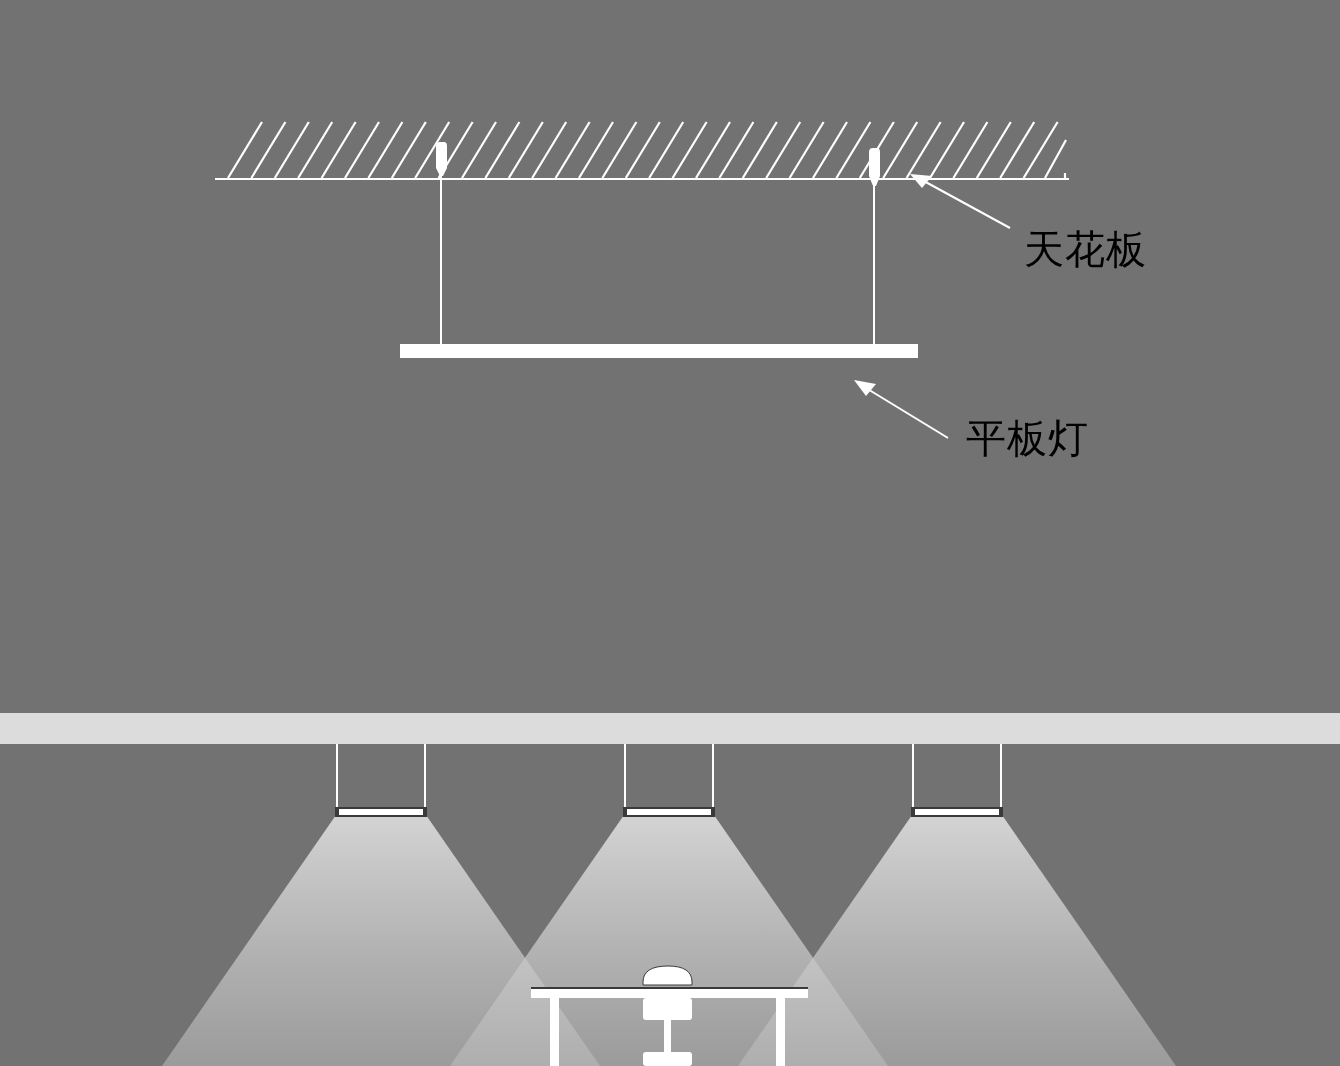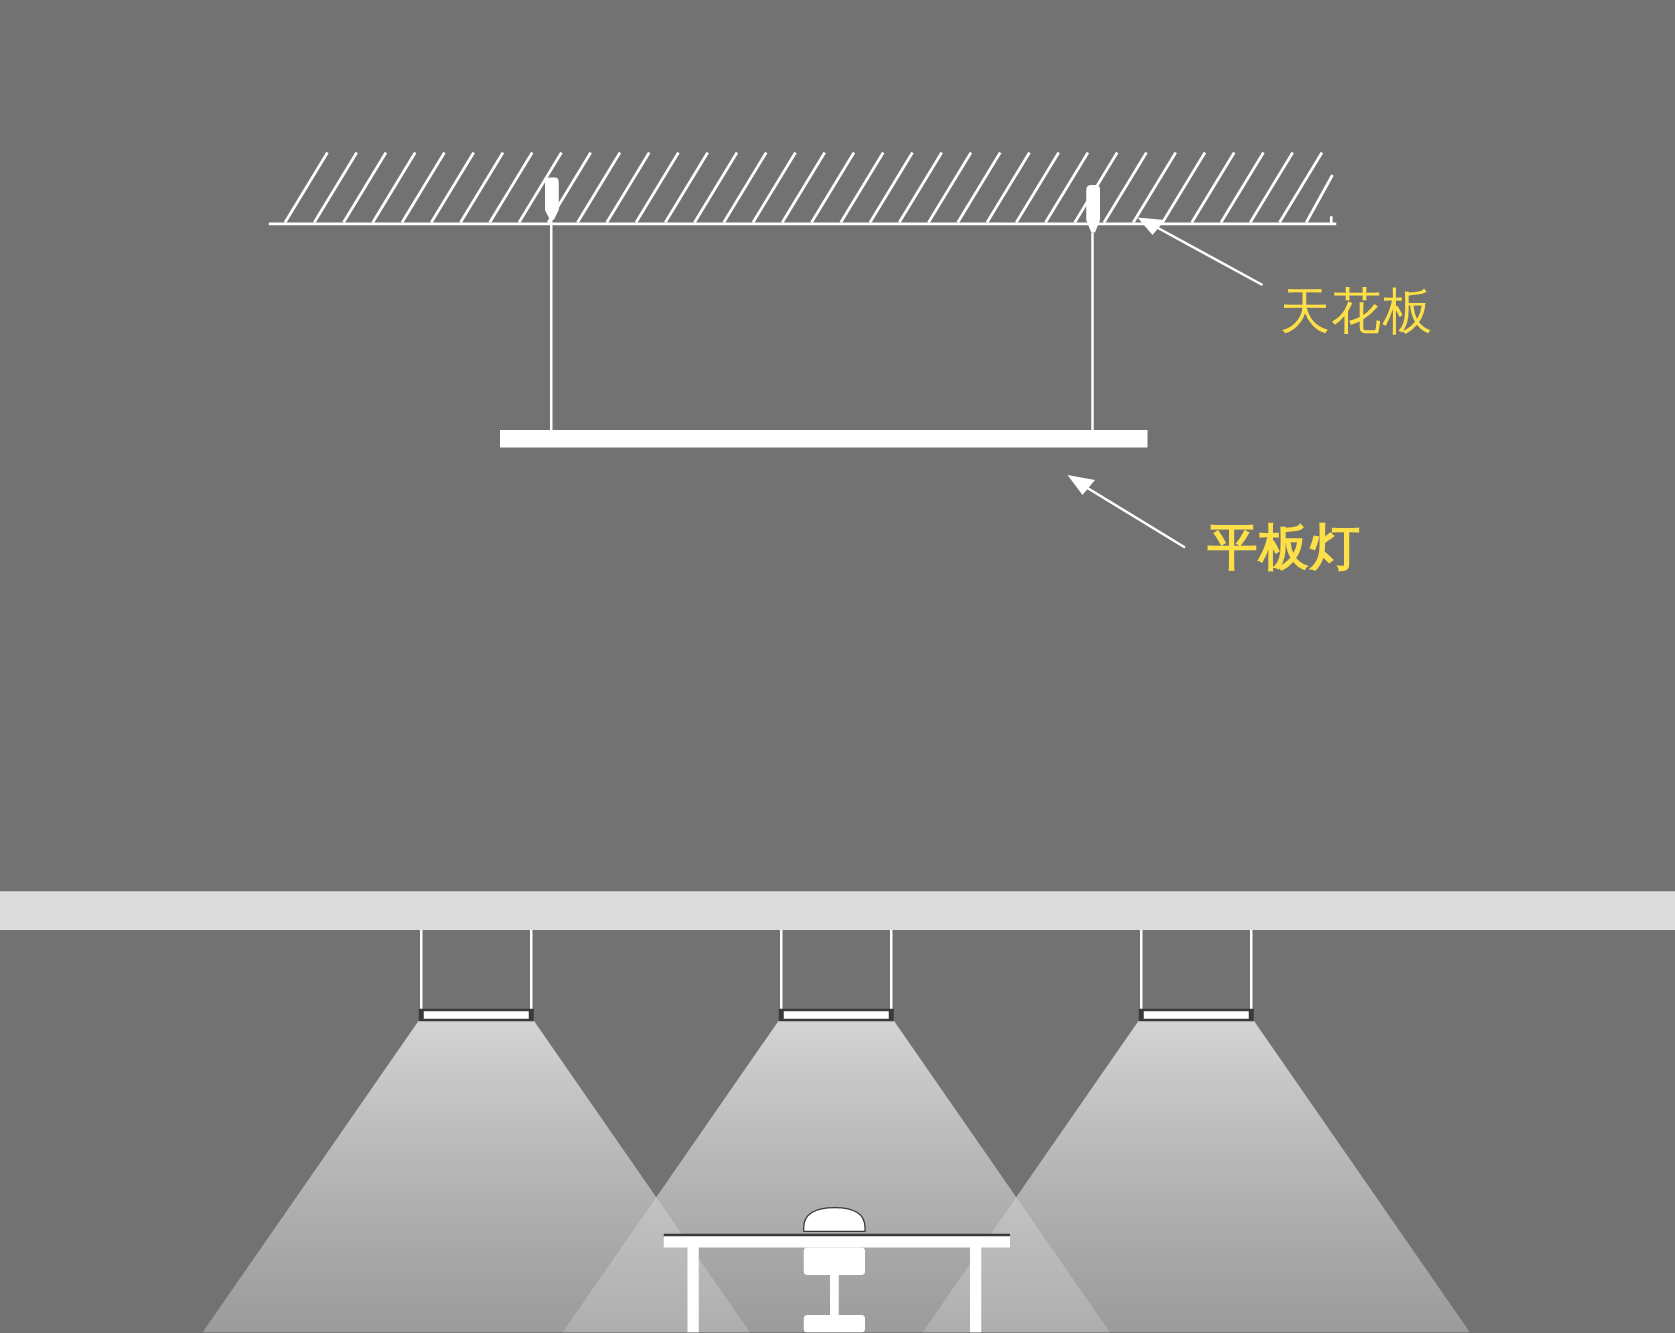--- a/index.html
+++ b/index.html
@@ -1,18 +1,18 @@
 <!DOCTYPE html>
 <html><head>
 <meta charset="utf-8">
 <style>
   html, body { margin: 0; padding: 0; }
   body { width: 1340px; height: 1066px; overflow: hidden; background: #727272; position: relative; font-family: "DejaVu Sans", sans-serif; }
   .canvas { position: absolute; left: 0; top: 0; width: 1340px; height: 1066px; }
-  .label { position: absolute; color: #fde047; font-size: 40px; letter-spacing: 1px; font-family: "DejaVu Sans", sans-serif; line-height: 1; }
+  .label { position: absolute; color: #000000; font-size: 40px; letter-spacing: 1px; font-family: "DejaVu Sans", sans-serif; line-height: 1; }
 </style>
 </head>
 <body>
 
 <svg class="canvas" width="1340" height="1066" viewBox="0 0 1340 1066" xmlns="http://www.w3.org/2000/svg">
   <defs>
     <linearGradient id="beamGrad" x1="0" y1="0" x2="0" y2="1">
       <stop offset="0" stop-color="#d9d9d9" stop-opacity="0.95"></stop>
       <stop offset="1" stop-color="#bdbdbd" stop-opacity="0.55"></stop>
     </linearGradient>
@@ -118,13 +118,13 @@
   </g>
   <g>
     <path d="M643 985 L643 982 Q643 966 668 966 Q692 966 692 982 L692 985 Z" fill="#ffffff" stroke="#3a3a3a" stroke-width="1"></path>
     <rect x="643" y="998" width="49" height="22" rx="3" fill="#ffffff"></rect>
     <rect x="664" y="1019" width="7" height="34" fill="#ffffff"></rect>
     <rect x="643" y="1052" width="49" height="14" rx="3" fill="#ffffff"></rect>
   </g>
 </svg>
 
 <div class="label" style="left:1024px; top:229px;">天花板</div>
-<div class="label" style="left:966px; top:418px;font-weight:bold;">平板灯</div>
+<div class="label" style="left:966px; top:418px;">平板灯</div>
 
 </body></html>

